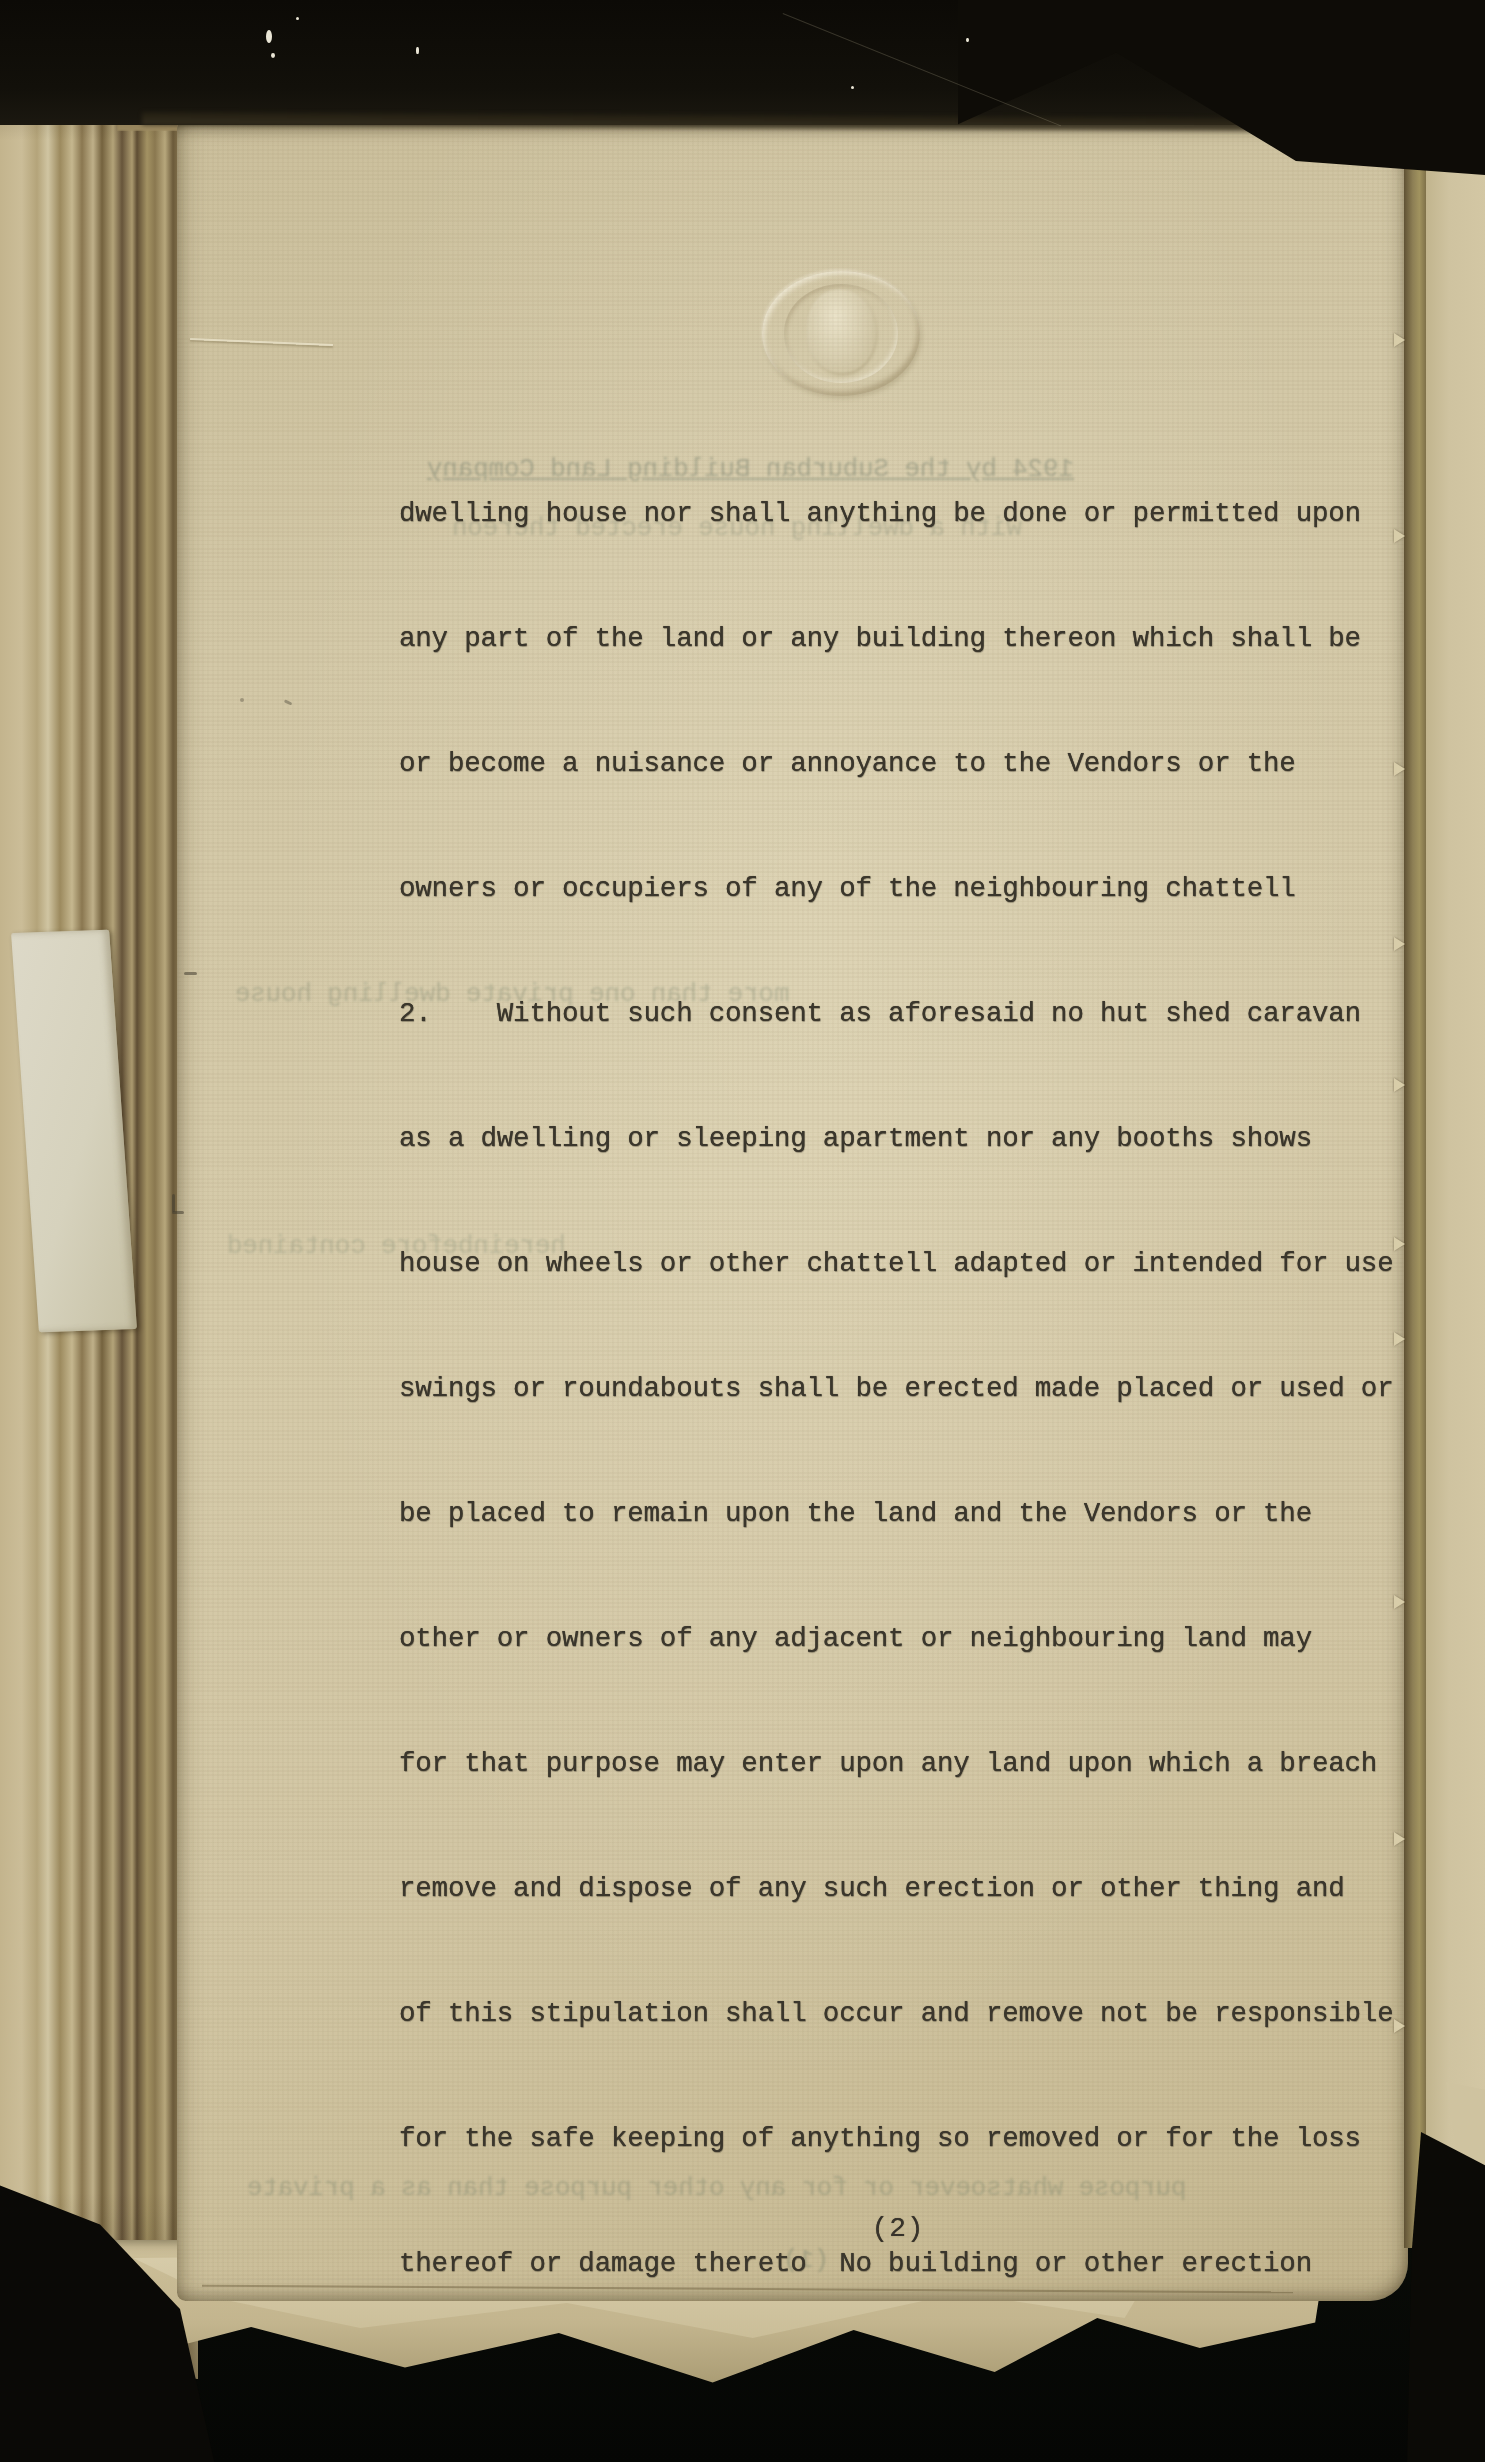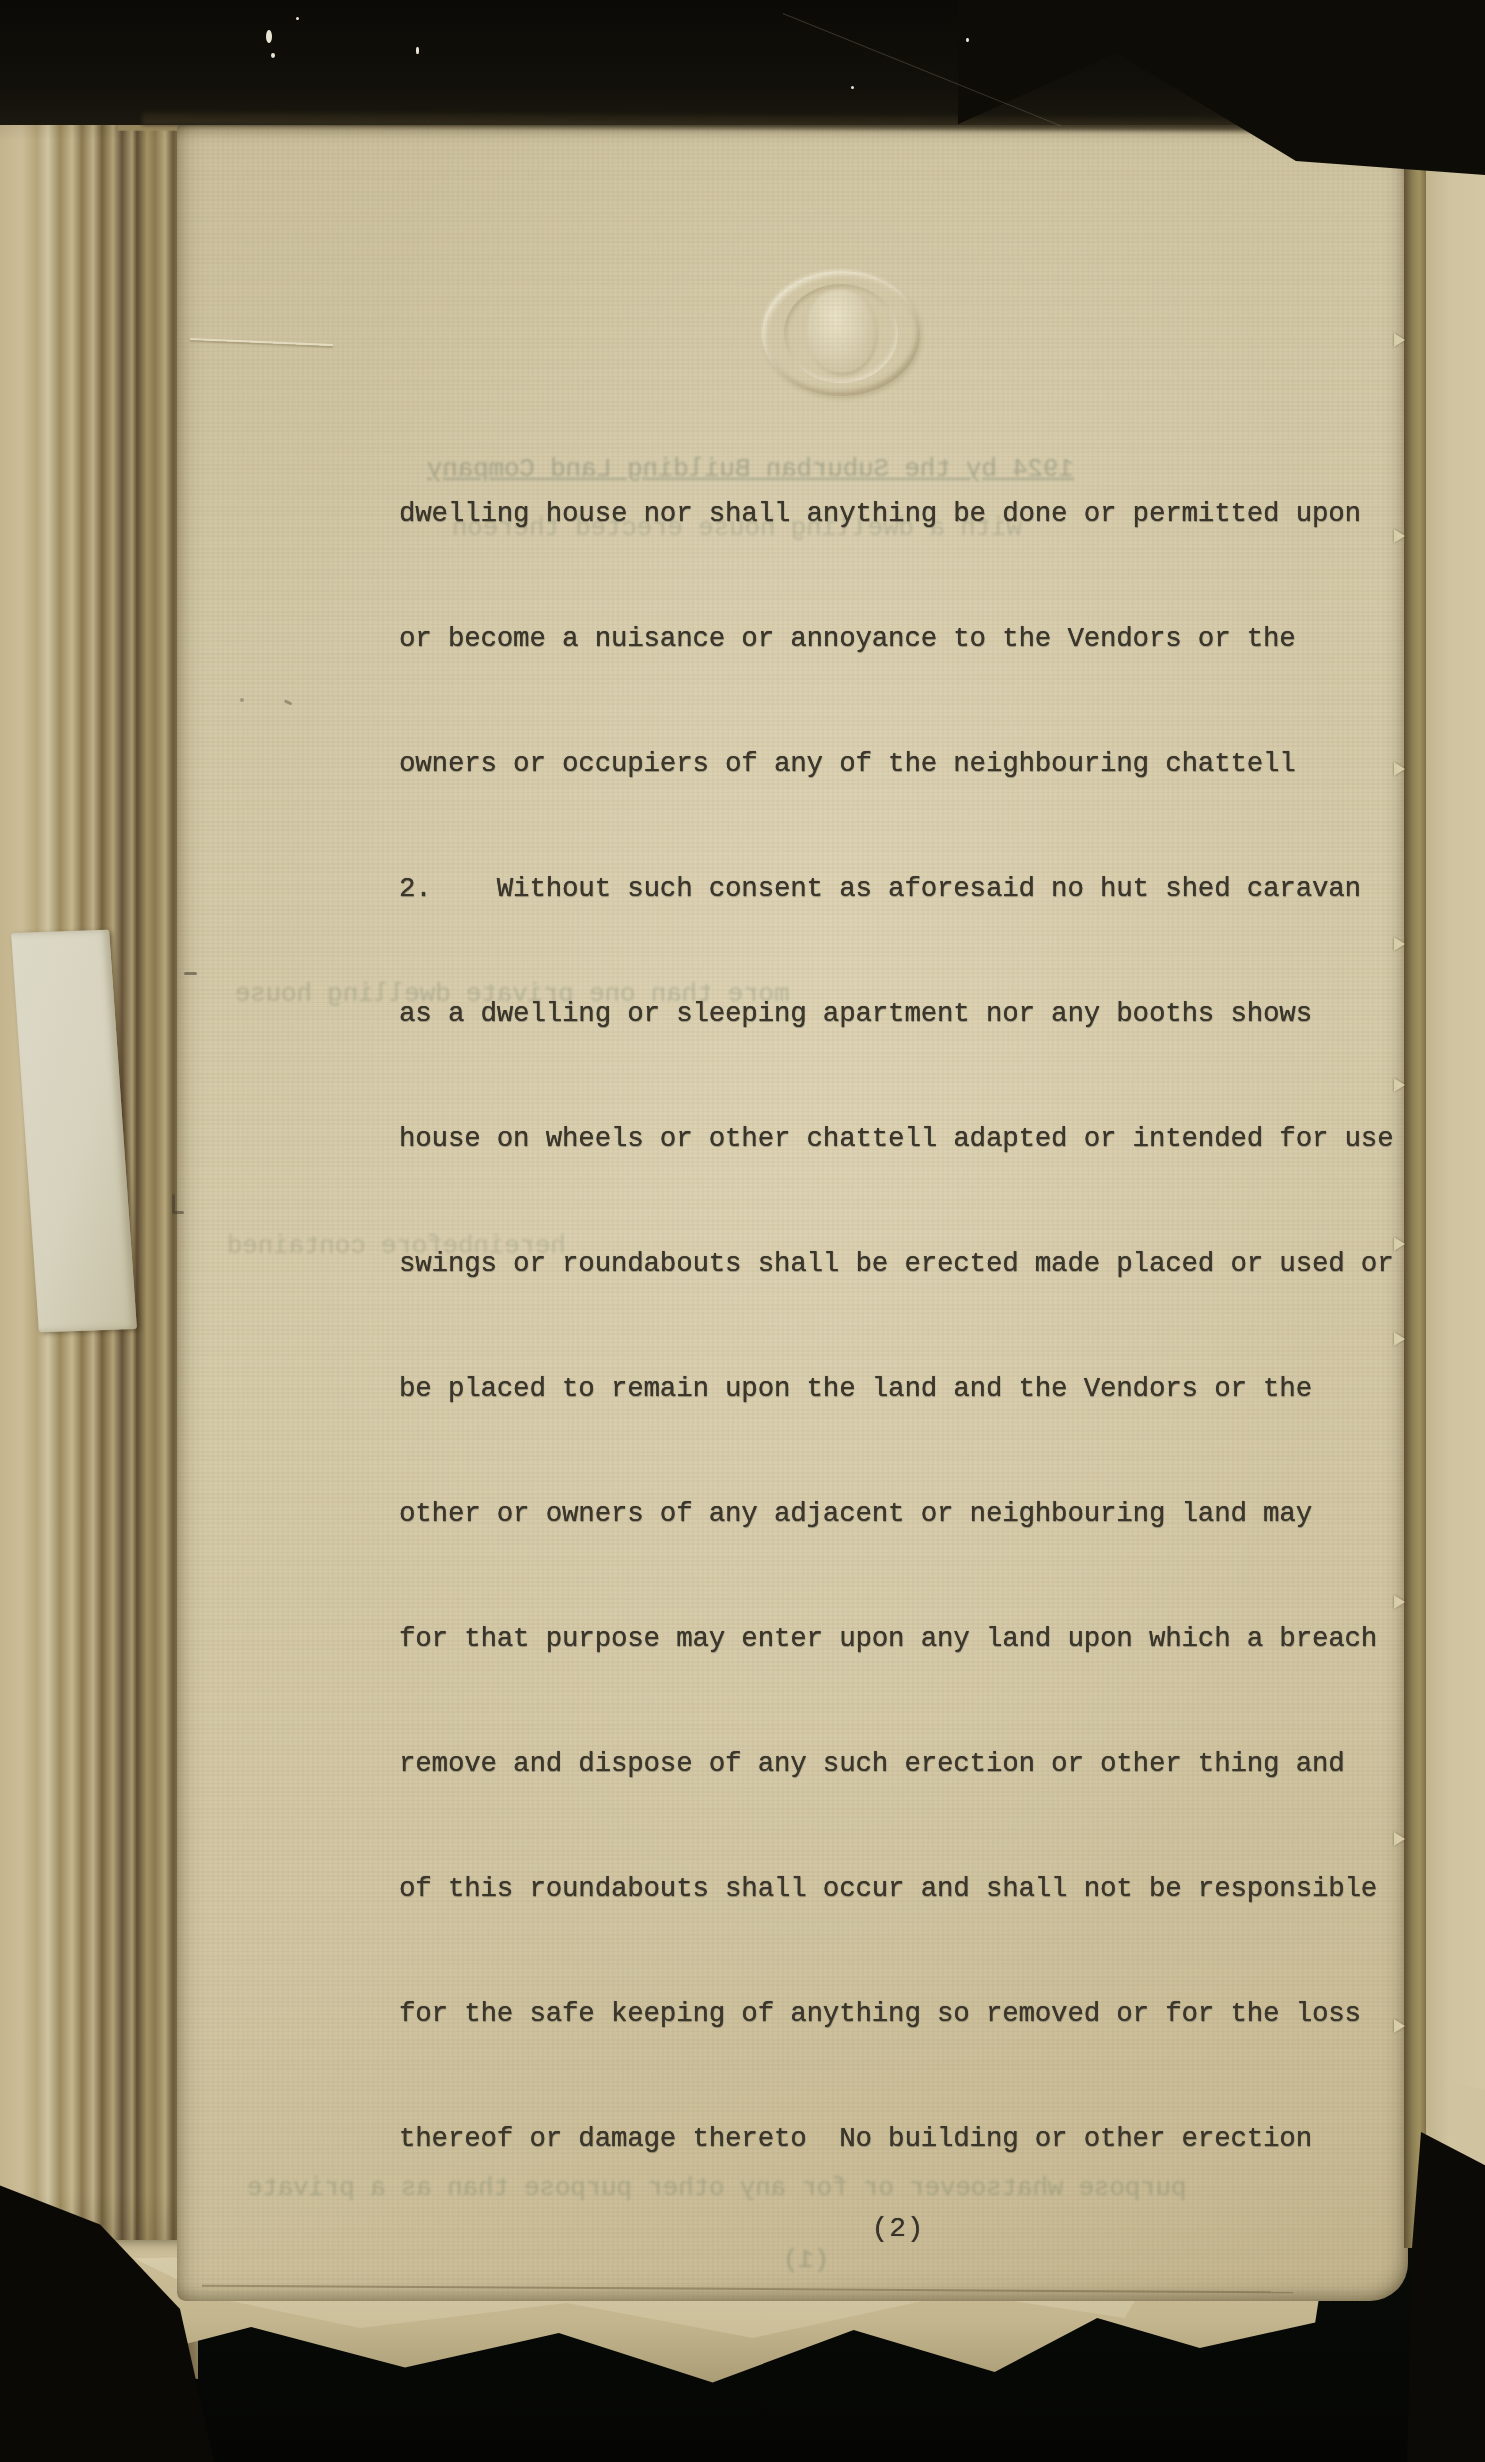--- a/index.html
+++ b/index.html
@@ -221,31 +221,32 @@
     <div class="ghost g5">(1)</div>
 
     <div class="mark m-dash"></div>
     <div class="mark m-l1"></div>
     <div class="mark m-l2"></div>
     <div class="mark m-quote"></div>
     <div class="mark m-dot"></div>
 
     <div class="textblock">
       <div class="tl">dwelling house nor shall anything be done or permitted upon</div>
+      <div class="tl">any part of the land or any building thereon which shall be</div>
       <div class="tl">or become a nuisance or annoyance to the Vendors or the</div>
       <div class="tl">owners or occupiers of any of the neighbouring chattell</div>
       <div class="tl">2.    Without such consent as aforesaid no hut shed caravan</div>
       <div class="tl">as a dwelling or sleeping apartment nor any booths shows</div>
       <div class="tl">house on wheels or other chattell adapted or intended for use</div>
       <div class="tl">swings or roundabouts shall be erected made placed or used or</div>
       <div class="tl">be placed to remain upon the land and the Vendors or the</div>
       <div class="tl">other or owners of any adjacent or neighbouring land may</div>
       <div class="tl">for that purpose may enter upon any land upon which a breach</div>
       <div class="tl">remove and dispose of any such erection or other thing and</div>
-      <div class="tl">of this roundabouts shall occur and shall not be responsible</div>
+      <div class="tl">of this stipulation shall occur and remove not be responsible</div>
       <div class="tl">for the safe keeping of anything so removed or for the loss</div>
       <div class="tl">thereof or damage thereto  No building or other erection</div>
       
       
       
       
       
       
       
       

